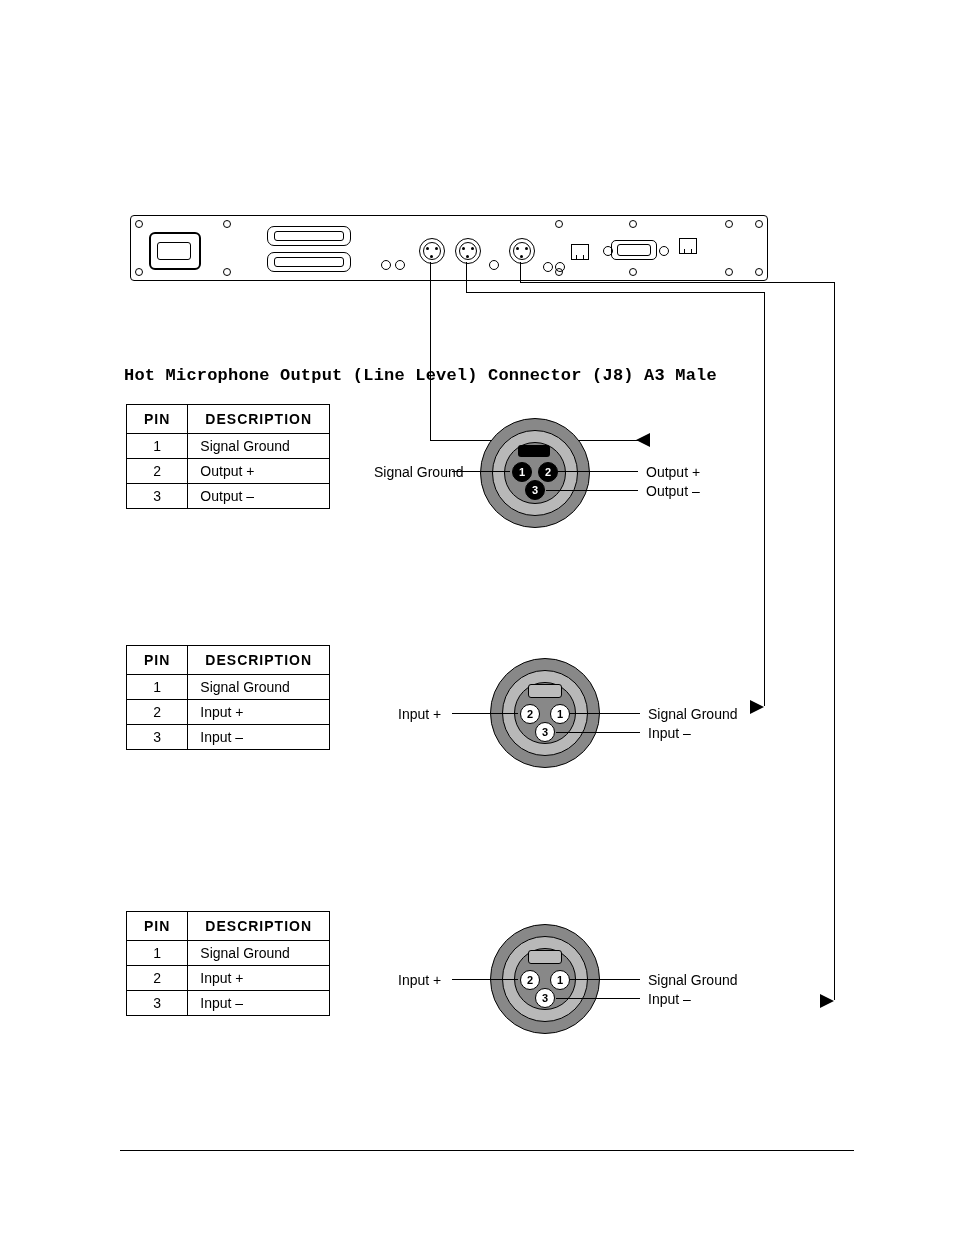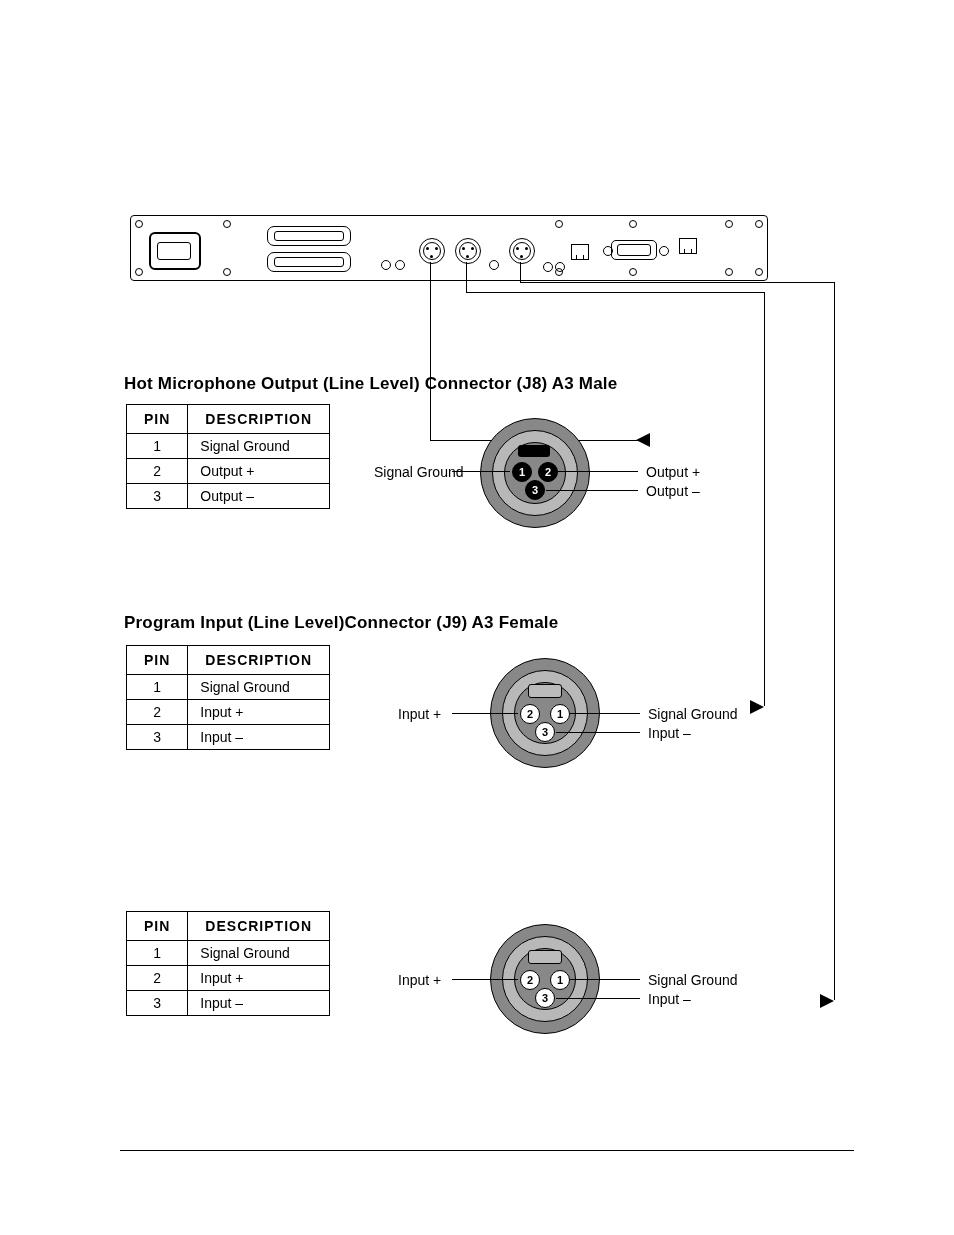--- a/index.html
+++ b/index.html
@@ -20,21 +20,21 @@
   .rj{position:absolute;width:16px;height:14px;border:1.5px solid #000;}
   .rj:before{content:"";position:absolute;left:4px;bottom:-1px;width:6px;height:4px;border:1.5px solid #000;border-top:none;background:#fff;}
   .db9{position:absolute;width:44px;height:18px;border:1.5px solid #000;border-radius:5px;position:absolute;}
   .db9:before{content:"";position:absolute;left:5px;right:5px;top:3px;bottom:3px;border:1px solid #000;border-radius:3px;}
   .wireh{position:absolute;border-bottom:1px solid #000;}
   .arrow-right{width:0;height:0;border-top:7px solid transparent;border-bottom:7px solid transparent;border-left:14px solid #000;position:absolute;}
   .arrow-left{width:0;height:0;border-top:7px solid transparent;border-bottom:7px solid transparent;border-right:14px solid #000;position:absolute;}
   
   .section-title{font-weight:bold;font-size:17px;letter-spacing:0.2px;margin:0;}
   .sec1{position:absolute;left:124px;}
-  .stitle1{top:374px;}
+  .stitle1{top:366px;font-family:Liberation Mono, monospace;}
   .stitle2{top:613px;}
   .stitle3{top:875px;}
   table.pin{border-collapse:collapse;border:1.5px solid #000;min-width:200px;}
   table.pin th{font-weight:bold;font-size:14px;letter-spacing:1px;padding:6px 17px;border:1.5px solid #000;text-align:center;}
   table.pin td{font-size:14px;padding:4px 12px;border:1px solid #000;}
   table.pin td.pinno{text-align:center;width:28px;}
   .tbl1{position:absolute;left:126px;top:404px;}
   .tbl2{position:absolute;left:126px;top:645px;}
   .tbl3{position:absolute;left:126px;top:911px;}
   
@@ -156,21 +156,20 @@
     <div class="pin" style="left:158px;top:44px">2</div>
     <div class="pin" style="left:145px;top:62px">3</div>
     <div class="lead" style="left:72px;top:53px;width:58px;"></div>
     <span class="lbl" style="left:-6px;top:46px">Signal Ground</span>
     <div class="lead" style="left:178px;top:53px;width:80px;"></div>
     <span class="lbl" style="left:266px;top:46px">Output +</span>
     <div class="lead" style="left:166px;top:72px;width:92px;"></div>
     <span class="lbl" style="left:266px;top:65px">Output –</span>
   </div>
 
-  <h3 class="section-title sec1 stitle2">Program Input (Line Level)Connector (J9) A3 Female</h3>
   <table class="pin tbl2">
     <tbody>
         <tr>
           <th>PIN</th>
           <th>DESCRIPTION</th>
         </tr>
     <tr>
           <td class="pinno">1</td>
           <td>Signal Ground</td>
         </tr>

